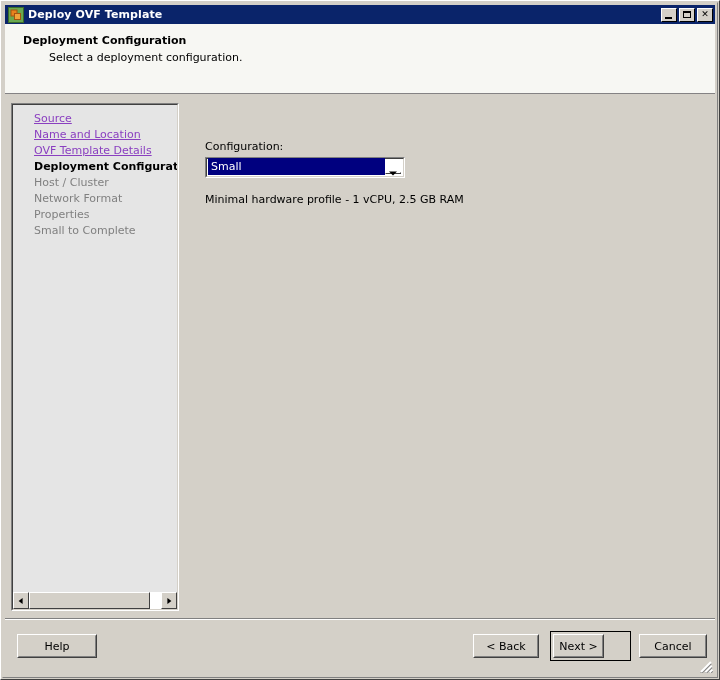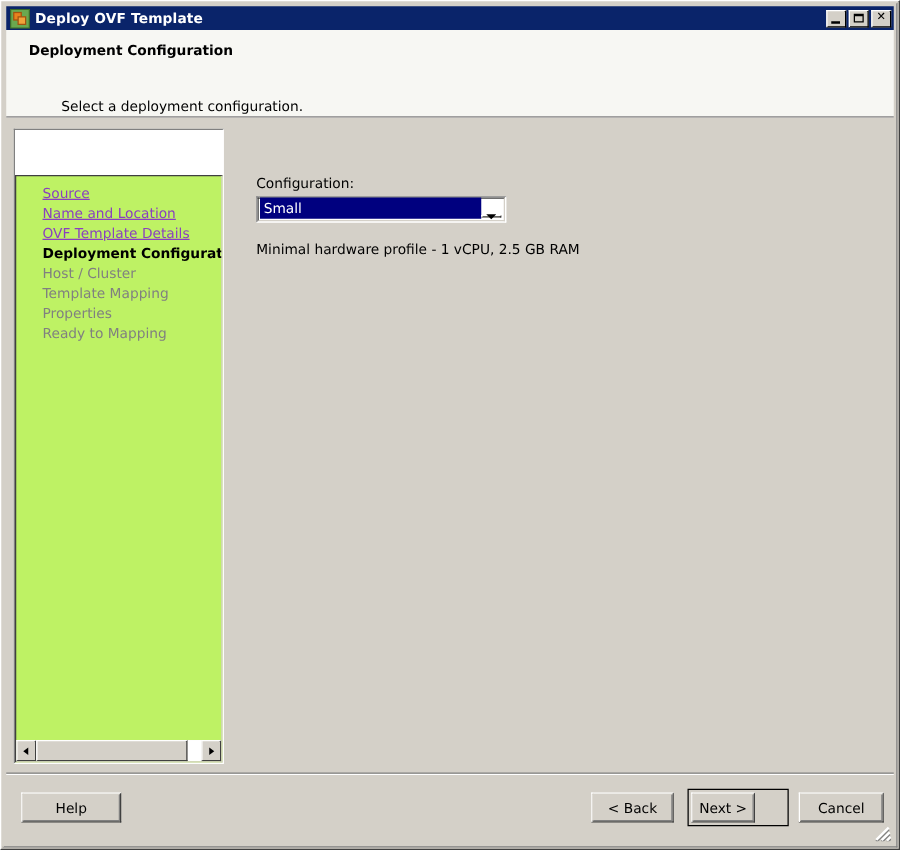--- a/index.html
+++ b/index.html
@@ -124,21 +124,20 @@
     font-size: 11px;
     font-weight: bold;
     color: #000000;
   }
   .header-sub {
     position: absolute;
     left: 44px;
     top: 27px;
     font-size: 11px;
     color: #000000;
-    margin-top: 28px;
   }
 
   
   .body-area {
     position: absolute;
     left: 2px;
     top: 92px;
     right: 2px;
     bottom: 58px;
     background: #d4d0c8;
@@ -156,24 +155,23 @@
     border-right-color: #ffffff;
     border-bottom-color: #ffffff;
     box-sizing: border-box;
   }
   .sidebar-inner {
     position: absolute;
     left: 0; top: 0; right: 0; bottom: 0;
     border: 1px solid #404040;
     border-right-color: #d4d0c8;
     border-bottom-color: #d4d0c8;
-    background: #bef264;
-    box-sizing: border-box;
-    overflow: hidden;
-    margin-top: 36px;
+    background: #e5e5e5;
+    box-sizing: border-box;
+    overflow: hidden;
   }
   .nav-list {
     position: absolute;
     left: 0; top: 0; right: 0;
     bottom: 17px;
     padding: 6px 0 0 0;
     overflow: hidden;
   }
   .nav-item {
     height: 16px;
@@ -453,23 +451,23 @@
     <div class="body-area">
 
       <div class="sidebar-wrap">
         <div class="sidebar-inner">
           <div class="nav-list">
             <div class="nav-item link">Source</div>
             <div class="nav-item link">Name and Location</div>
             <div class="nav-item link">OVF Template Details</div>
             <div class="nav-item current">Deployment Configuration</div>
             <div class="nav-item">Host / Cluster</div>
-            <div class="nav-item">Template Mapping</div>
+            <div class="nav-item">Network Format</div>
             <div class="nav-item">Properties</div>
-            <div class="nav-item">Ready to Mapping</div>
+            <div class="nav-item">Small to Complete</div>
           </div>
           <div class="hscroll">
             <div class="sb-arrow left"></div>
             <div class="sb-track">
               <div class="sb-thumb"></div>
             </div>
             <div class="sb-arrow right"></div>
           </div>
         </div>
       </div>

